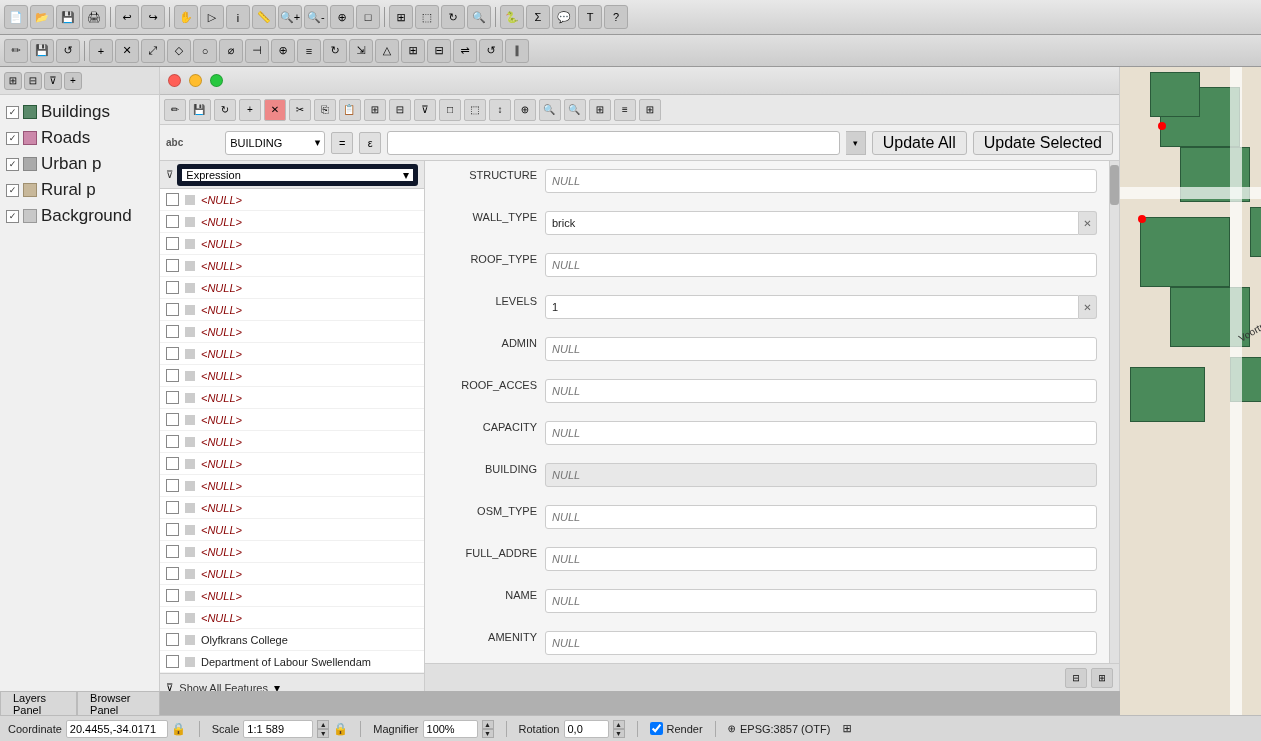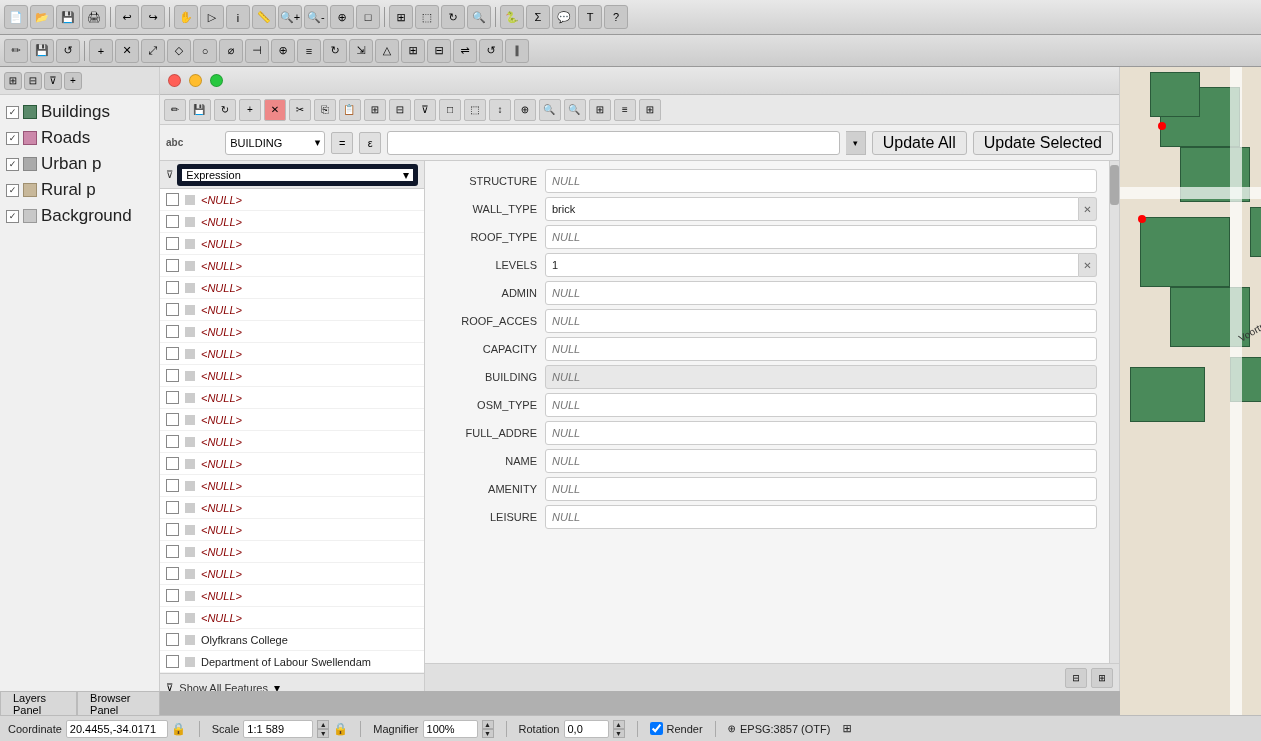--- a/index.html
+++ b/index.html
@@ -282,22 +282,21 @@
 
     
     #attribute-form {
       flex: 1;
       overflow-y: auto;
       padding: 8px 12px;
       background: #f5f5f5;
     }
     .attr-row {
       display: flex;
-      align-items: center;
-      margin-bottom: 4px;
+      margin-bottom: 18px;
       gap: 8px;
     }
     .attr-field-name {
       width: 100px;
       font-size: 11px;
       color: #333;
       font-weight: 500;
       text-align: right;
       flex-shrink: 0;
     }

